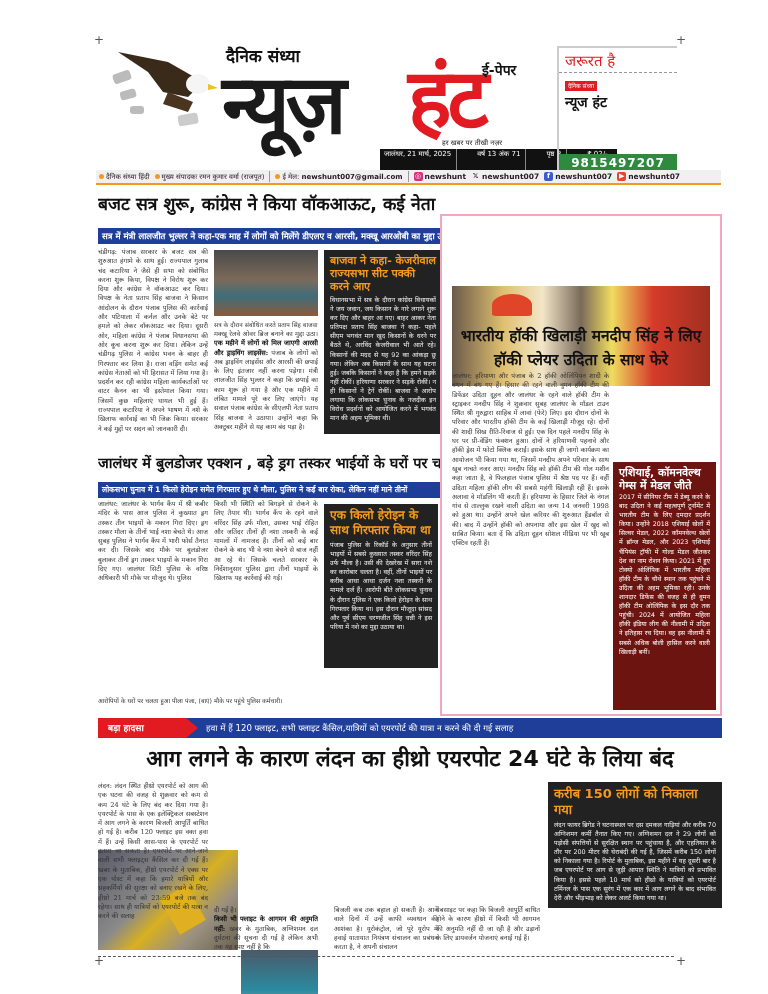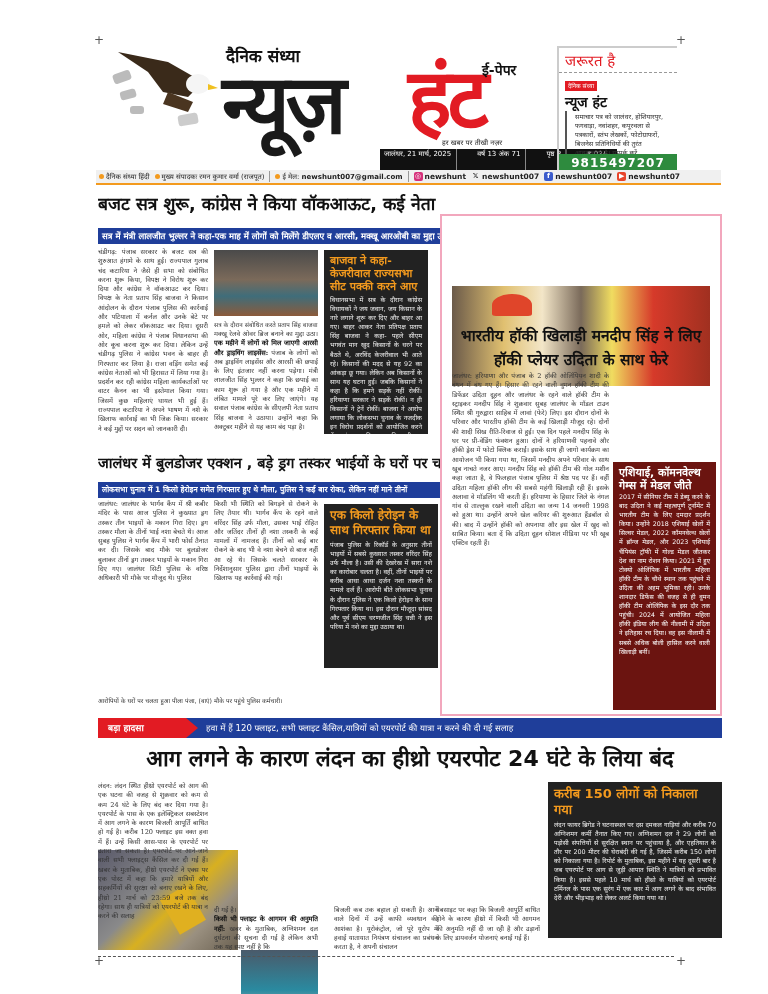--- a/index.html
+++ b/index.html
@@ -67,21 +67,20 @@
   <span>जालंधर, 21 मार्च, 2025</span>
   <span>वर्ष 13 अंक 71</span>
   <span>पृष्ठ 8</span>
   <span style="border:none">₹ 02/-</span>
 </div>
 
 <div class="abs adbox">
   <div class="ad-title">जरूरत है</div>
   <div class="ad-tag">दैनिक संध्या</div>
   <div class="ad-name">न्यूज हंट</div>
-  <div class="ad-body">समाचार पत्र को जालंधर, होशियारपुर, फगवाड़ा, नवांशहर, कपूरथला से पत्रकारों, स्तंभ लेखकों, फोटोग्राफरों, बिजनेस प्रतिनिधियों की तुरंत आवश्यकता है। सम्पर्क करें</div>
   <div class="ad-phone">9815497207</div>
 </div>
 
 <div class="abs infobar">
   <span><span class="dot"></span><span>दैनिक संध्या हिंदी</span></span>
   <span><span class="dot"></span><span>मुख्य संपादकः रमन कुमार वर्मा (राजपूत)</span></span>
   <span class="sep"></span>
   <span><span class="dot"></span><span>ई मेल:</span> <b>newshunt007@gmail.com</b></span>
   <span class="sep"></span>
   <span class="soc">
@@ -105,21 +104,21 @@
 <div class="abs h1" style="left:98px;top:192px;width:340px;font-size:17.5px;line-height:24px">बजट सत्र शुरू, कांग्रेस ने किया वॉकआऊट, कई नेता गिरफ्तार</div>
 <div class="abs subbar" style="left:98px;top:228px;width:342px">सत्र में मंत्री लालजीत भुल्लर ने कहा-एक माह में लोगों को मिलेंगे डीएलए व आरसी, मक्खू आरओबी का मुद्दा उठा</div>
 <div class="abs col" style="left:98px;top:248px;width:110px;height:186px">चंडीगढ़: पंजाब सरकार के बजट सत्र की शुरुआत हंगामे के साथ हुई। राज्यपाल गुलाब चंद कटारिया ने जैसे ही सभा को संबोधित करना शुरू किया, विपक्ष ने विरोध शुरू कर दिया और कांग्रेस ने वॉकआउट कर दिया। विपक्ष के नेता प्रताप सिंह बाजवा ने किसान आंदोलन के दौरान पंजाब पुलिस की कार्रवाई और पटियाला में कर्नल और उनके बेटे पर हमले को लेकर वॉकआउट कर दिया। दूसरी ओर, महिला कांग्रेस ने पंजाब विधानसभा की ओर कूच करना शुरू कर दिया। लेकिन उन्हें चंडीगढ़ पुलिस ने कांग्रेस भवन के बाहर ही गिरफ्तार कर लिया है। राजा वड़िंग समेत कई कांग्रेस नेताओं को भी हिरासत में लिया गया है। प्रदर्शन कर रही कांग्रेस महिला कार्यकर्ताओं पर वाटर कैनन का भी इस्तेमाल किया गया। जिसमें कुछ महिलाएं घायल भी हुई हैं। राज्यपाल कटारिया ने अपने भाषण में नशे के खिलाफ कार्रवाई का भी जिक्र किया। सरकार ने कई मुद्दों पर सदन को जानकारी दी।</div>
 <div class="abs photo" style="left:214px;top:250px;width:104px;height:66px;background:linear-gradient(180deg,#4a4a4a 0%,#7b6a5a 45%,#3f6d7a 70%,#8c5a3a 100%)"></div>
 <div class="abs caption" style="left:214px;top:320px;width:104px;overflow:hidden">सत्र के दौरान संबोधित करते प्रताप सिंह बाजवा</div>
 <div class="abs col" style="left:214px;top:330px;width:104px;height:104px">
   <span>मक्खू रेलवे ओवर ब्रिज बनाने का मुद्दा उठा।</span>
   <b>एक महीने में लोगों को मिल जाएगी आरसी और ड्राइविंग लाइसेंस:</b>
   <span>पंजाब के लोगों को अब ड्राइविंग लाइसेंस और आरसी की छपाई के लिए इंतजार नहीं करना पड़ेगा। मंत्री लालजीत सिंह भुल्लर ने कहा कि छपाई का काम शुरू हो गया है और एक महीने में लंबित मामले पूरे कर लिए जाएंगे। यह सवाल पंजाब कांग्रेस के सीएलपी नेता प्रताप सिंह बाजवा ने उठाया। उन्होंने कहा कि अक्टूबर महीने से यह काम बंद पड़ा है।</span>
 </div>
-<div class="abs darkbox" style="left:324px;top:250px;width:104px;height:184px">
+<div class="abs darkbox" style="left:324px;top:250px;width:118px;height:184px">
   <h3>बाजवा ने कहा- केजरीवाल राज्यसभा सीट पक्की करने आए</h3>
   <p>विधानसभा में सत्र के दौरान कांग्रेस विधायकों ने जय जवान, जय किसान के नारे लगाने शुरू कर दिए और बाहर आ गए। बाहर आकर नेता प्रतिपक्ष प्रताप सिंह बाजवा ने कहा- पहले सीएम भगवंत मान खुद किसानों के धरने पर बैठते थे, अरविंद केजरीवाल भी आते रहे। किसानों की मदद से यह 92 का आंकड़ा छू गया। लेकिन अब किसानों के साथ यह घटना हुई। जबकि किसानों ने कहा है कि हमने सड़कें नहीं रोकीं। हरियाणा सरकार ने सड़कें रोकीं। न ही किसानों ने ट्रेनें रोकीं। बाजवा ने आरोप लगाया कि लोकसभा चुनाव के नजदीक इन विरोध प्रदर्शनों को आयोजित करने में भगवंत मान की अहम भूमिका थी।</p>
 </div>
 
 <div class="abs pinkframe"></div>
 <div class="abs photo" style="left:452px;top:220px;width:258px;height:100px;background:linear-gradient(90deg,#6b5a4a 0%,#e0c070 20%,#f3e6c8 35%,#7a6a5a 50%,#f0dc60 62%,#d63a2a 78%,#a03020 100%)">
   <div style="position:absolute;left:40px;top:8px;width:40px;height:22px;border-radius:50% 50% 10% 10%;background:#e0452a"></div>
 </div>
 <div class="abs h1" style="left:452px;top:324px;width:258px;font-size:15.5px;line-height:24px;white-space:normal;text-align:center">भारतीय हॉकी खिलाड़ी मनदीप सिंह ने लिए हॉकी प्लेयर उदिता के साथ फेरे</div>
 <div class="abs col" style="left:452px;top:372px;width:157px;height:338px">जालंधर: हरियाणा और पंजाब के 2 हॉकी ओलिंपियन शादी के बंधन में बंध गए हैं। हिसार की रहने वाली वुमन हॉकी टीम की डिफेंडर उदिता दूहन और जालंधर के रहने वाले हॉकी टीम के स्ट्राइकर मनदीप सिंह ने शुक्रवार सुबह जालंधर के मॉडल टाउन स्थित श्री गुरुद्वारा साहिब में लावां (फेरे) लिए। इस दौरान दोनों के परिवार और भारतीय हॉकी टीम के कई खिलाड़ी मौजूद रहे। दोनों की शादी सिख रीति-रिवाज से हुई। एक दिन पहले मनदीप सिंह के घर पर प्री-वेडिंग फंक्शन हुआ। दोनों ने हरियाणवी पहनावे और हॉकी ड्रेस में फोटो क्लिक कराईं। इसके साथ ही जागो कार्यक्रम का आयोजन भी किया गया था, जिसमें मनदीप अपने परिवार के साथ खूब नाचते नजर आए। मनदीप सिंह को हॉकी टीम की गोल मशीन कहा जाता है, वे फिलहाल पंजाब पुलिस में श्रेष्ठ पद पर हैं। वहीं उदिता महिला हॉकी लीग की सबसे महंगी खिलाड़ी रही हैं। इसके अलावा वे मॉडलिंग भी करती हैं। हरियाणा के हिसार जिले के नंगल गांव से ताल्लुक रखने वाली उदिता का जन्म 14 जनवरी 1998 को हुआ था। उन्होंने अपने खेल करियर की शुरुआत हैंडबॉल से की। बाद में उन्होंने हॉकी को अपनाया और इस खेल में खुद को साबित किया। बता दें कि उदिता दूहन सोशल मीडिया पर भी खूब एक्टिव रहती हैं।</div>
@@ -149,17 +148,17 @@
 <div class="abs h1" style="left:98px;top:742px;width:624px;font-size:22px;line-height:34px;text-align:center">आग लगने के कारण लंदन का हीथ्रो एयरपोट 24 घंटे के लिया बंद</div>
 <div class="abs col" style="left:98px;top:782px;width:110px;height:170px">लंदन: लंदन स्थित हीथ्रो एयरपोर्ट को आग की एक घटना की वजह से शुक्रवार को कम से कम 24 घंटे के लिए बंद कर दिया गया है। एयरपोर्ट के पास के एक इलेक्ट्रिकल सबस्टेशन में आग लगने के कारण बिजली आपूर्ति बाधित हो गई है। करीब 120 फ्लाइट इस वक्त हवा में हैं। उन्हें किसी आस-पास के एयरपोर्ट पर उतारा जा सकता है। एयरपोर्ट पर आने-जाने वाली सभी फ्लाइट्स कैंसिल कर दी गई हैं। खबर के मुताबिक, हीथ्रो एयरपोर्ट ने एक्स पर एक पोस्ट में कहा कि हमारे यात्रियों और सहकर्मियों की सुरक्षा को बनाए रखने के लिए, हीथ्रो 21 मार्च को 23:59 बजे तक बंद रहेगा। साथ ही यात्रियों को एयरपोर्ट की यात्रा न करने की सलाह</div>
 
 <div class="abs col" style="left:214px;top:906px;width:104px;height:46px">
   <span>दी गई है।</span><br>
   <b>किसी भी फ्लाइट के आगमन की अनुमति नहीं:</b>
   <span>खबर के मुताबिक, अग्निशमन दल दुर्घटना की सूचना दी गई है लेकिन अभी तक यह स्पष्ट नहीं है कि</span>
 </div>
 <div class="abs col" style="left:334px;top:906px;width:104px;height:46px">बिजली कब तक बहाल हो सकती है। आने वाले दिनों में उन्हें काफी व्यवधान की आशंका है। यूरोकंट्रोल, जो पूरे यूरोप में हवाई यातायात नियंत्रण संचालन का प्रबंधन करता है, ने अपनी संचालन</div>
 <div class="abs col" style="left:436px;top:906px;width:104px;height:46px">वेबसाइट पर कहा कि बिजली आपूर्ति बाधित होने के कारण हीथ्रो में किसी भी आगमन की अनुमति नहीं दी जा रही है और उड़ानों के लिए डायवर्जन योजनाएं बनाई गई हैं।</div>
-<div class="abs darkbox" style="left:548px;top:782px;width:174px;height:156px">
+<div class="abs darkbox" style="left:548px;top:782px;width:174px;height:126px">
   <h3 style="font-size:13px;line-height:16px">करीब 150 लोगों को निकाला गया</h3>
   <p>लंदन फायर ब्रिगेड ने घटनास्थल पर दस दमकल गाड़ियां और करीब 70 अग्निशमन कर्मी तैनात किए गए। अग्निशमन दल ने 29 लोगों को पड़ोसी संपत्तियों से सुरक्षित स्थान पर पहुंचाया है, और एहतियात के तौर पर 200 मीटर की घेराबंदी की गई है, जिसमें करीब 150 लोगों को निकाला गया है। रिपोर्ट के मुताबिक, इस महीने में यह दूसरी बार है जब एयरपोर्ट पर आग से जुड़ी आपात स्थिति ने यात्रियों को प्रभावित किया है। इससे पहले 10 मार्च को हीथ्रो के यात्रियों को एयरपोर्ट टर्मिनल के पास एक सुरंग में एक कार में आग लगने के बाद संभावित देरी और भीड़भाड़ को लेकर अलर्ट किया गया था।</p>
 </div>
 <div class="abs dashline" style="left:98px;top:956px;width:576px"></div>
 
 </body></html>

